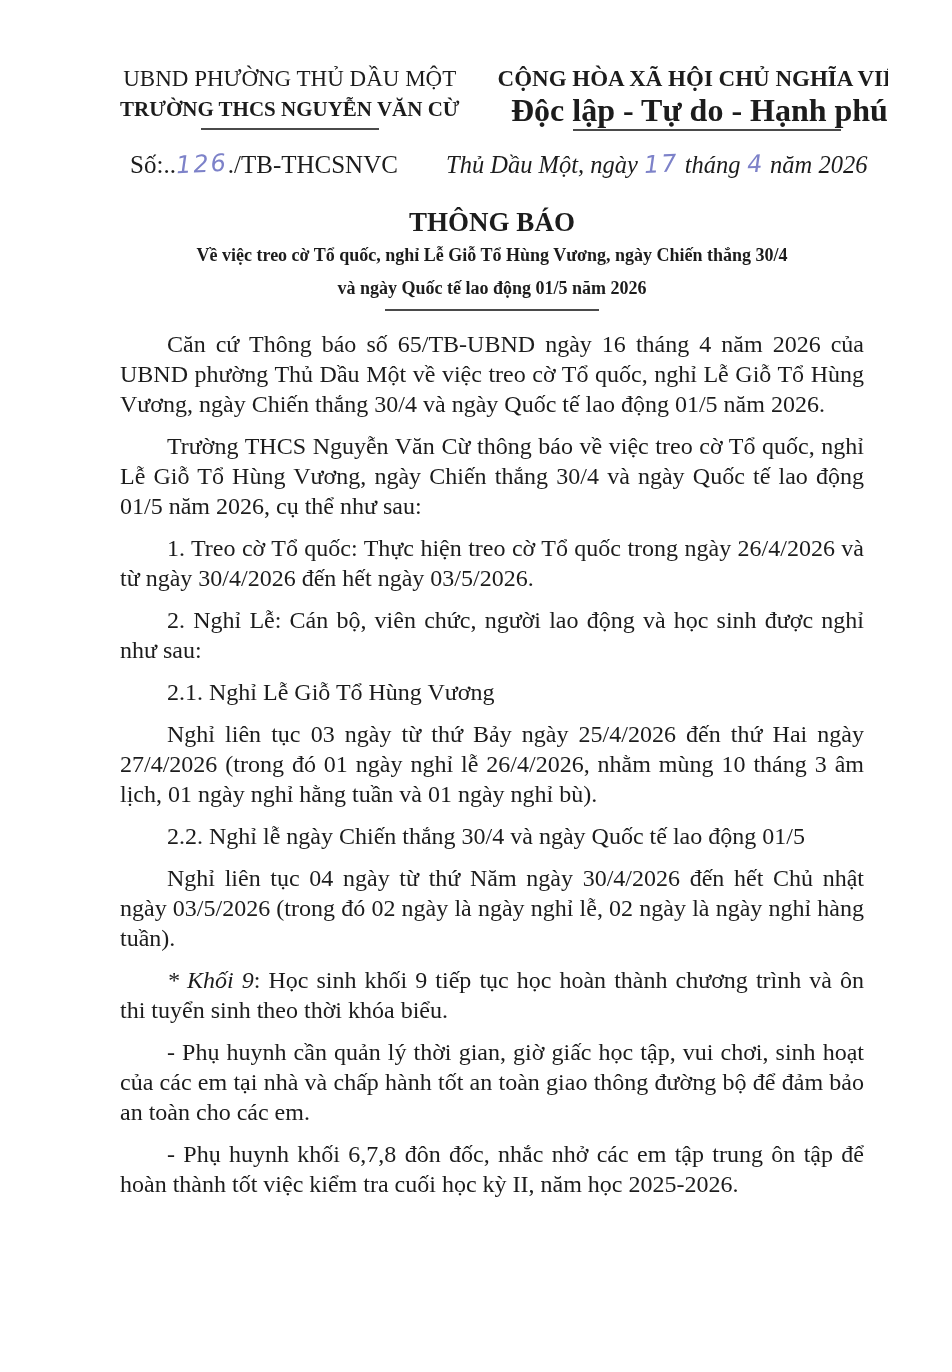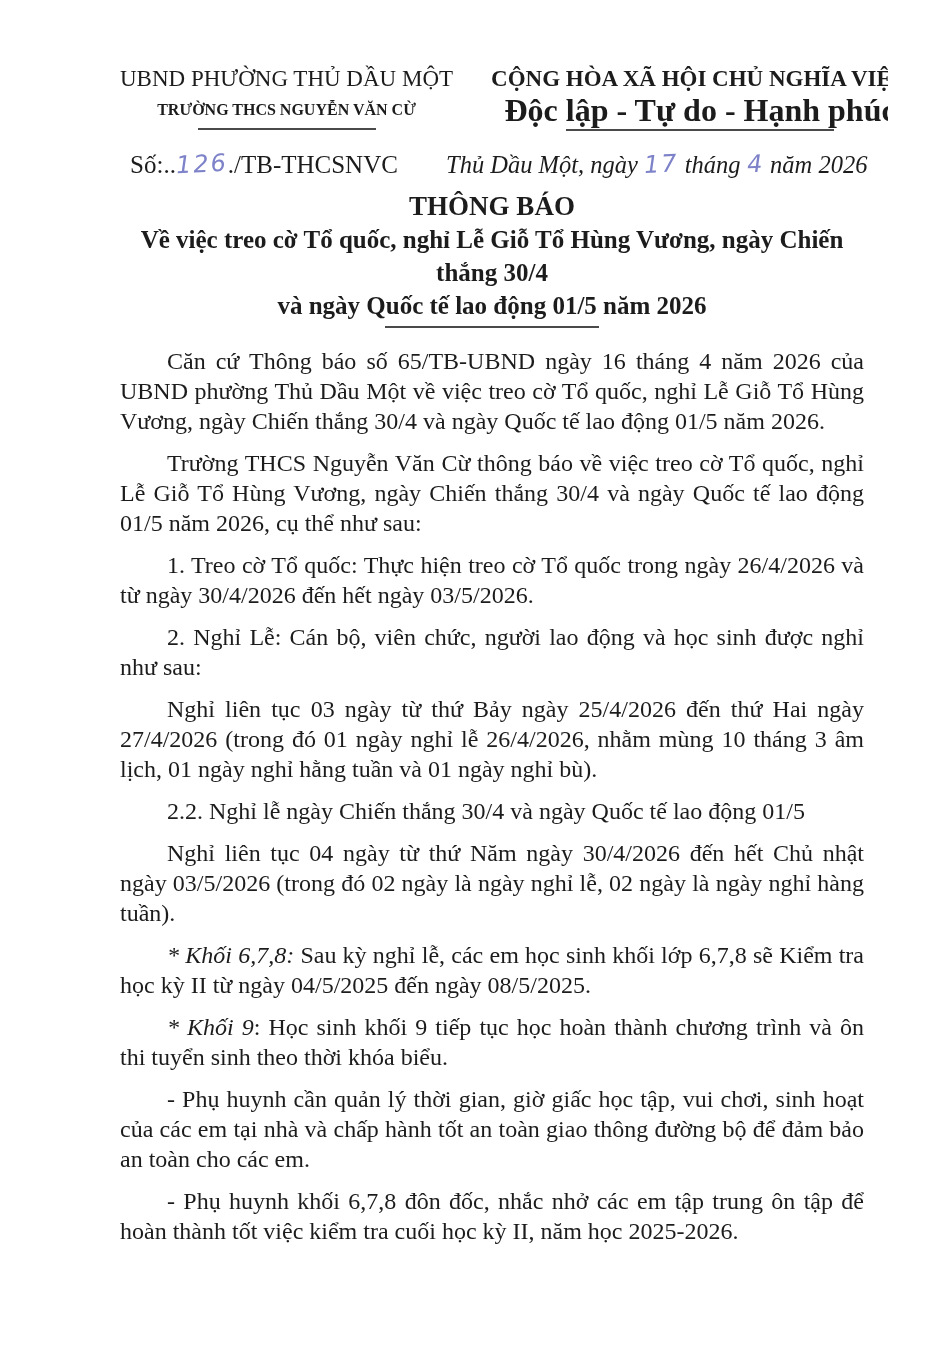--- a/index.html
+++ b/index.html
@@ -13,21 +13,21 @@
     font-family: "Liberation Serif", "DejaVu Serif", serif;
     overflow: hidden;
   }
   .content { padding: 64px 24px 0 120px; }
 
   
   .header { display:flex; align-items:flex-start; }
   .header-left { width:352px; text-align:center; }
   .header-right { width:418px; margin-left:38px; text-align:center; }
   .org-line   { font-size:23px; line-height:30px; white-space:nowrap; }
-  .school-line{ font-size:16px; line-height:31px; font-weight:bold; white-space:nowrap; }
+  .school-line{ font-size:21px; line-height:31px; font-weight:bold; white-space:nowrap; }
   .nation-line{ font-size:23px; line-height:30px; font-weight:bold; white-space:nowrap; }
   .motto-line { font-size:32px; line-height:32px; font-weight:bold; white-space:nowrap; }
   .hrule { border-bottom:2px solid var(--rule); margin:3px auto 0; }
   .hrule-left  { width:178px; }
   .hrule-right { width:268px; }
 
   
   .refdate { display:flex; align-items:flex-start; margin-top:20px; }
   .ref-no   { width:352px; text-align:center; font-size:25px; white-space:nowrap; }
   .date-line{ width:418px; margin-left:38px; text-align:center; font-size:24.5px; font-style:italic; white-space:nowrap; }
@@ -35,23 +35,23 @@
     color: var(--hand);
     font-family: "DejaVu Sans", sans-serif;
     font-style: italic;
     font-size: 24px;
     letter-spacing: 2px;
     display: inline-block;
     transform: rotate(-3deg) translateY(-1px);
   }
 
   
-  .title-block { margin-top:10px; text-align:center; }
+  .title-block { margin-top:26px; text-align:center; }
   .doc-title { font-size:27px; font-weight:bold; line-height:34px; }
-  .doc-subtitle { font-size:25px; font-weight:bold; line-height:33px; }
+  .doc-subtitle { font-size:18px; font-weight:bold; line-height:33px; }
   .title-rule { width:214px; border-bottom:2.5px solid var(--rule); margin:4px auto 0; }
 
   
   .doc-body { margin-top:18px; }
   .doc-body p {
     margin: 12px 0 11px 0;
     font-size: 24px;
     line-height: 30px;
     text-align: justify;
     text-indent: 47px;
@@ -97,23 +97,23 @@
       <div class="doc-subtitle">Về việc treo cờ Tổ quốc, nghỉ Lễ Giỗ Tổ Hùng Vương, ngày Chiến thắng 30/4</div>
       <div class="doc-subtitle">và ngày Quốc tế lao động 01/5 năm 2026</div>
       <div class="title-rule"></div>
     </div>
 
     <div class="doc-body">
         <p><span>Căn cứ Thông báo số 65/TB-UBND ngày 16 tháng 4 năm 2026 của UBND phường Thủ Dầu Một về việc treo cờ Tổ quốc, nghỉ Lễ Giỗ Tổ Hùng Vương, ngày Chiến thắng 30/4 và ngày Quốc tế lao động 01/5 năm 2026.</span></p>
         <p><span>Trường THCS Nguyễn Văn Cừ thông báo về việc treo cờ Tổ quốc, nghỉ Lễ Giỗ Tổ Hùng Vương, ngày Chiến thắng 30/4 và ngày Quốc tế lao động 01/5 năm 2026, cụ thể như sau:</span></p>
         <p><span class="b">1. Treo cờ Tổ quốc</span><span>: Thực hiện treo cờ Tổ quốc trong ngày </span><span class="b">26/4/2026 và từ ngày 30/4/2026 đến hết ngày 03/5/2026.</span></p>
         <p><span class="b">2. Nghỉ Lễ:</span><span> Cán bộ, viên chức, người lao động và học sinh được nghỉ như sau:</span></p>
+        <p><span class="b">2.1. Nghỉ Lễ Giỗ Tổ Hùng Vương</span></p>
         <p><span>Nghỉ liên tục </span><span class="b">03 ngày từ thứ Bảy ngày 25/4/2026 đến thứ Hai ngày 27/4/2026</span><span> (trong đó 01 ngày nghỉ lễ 26/4/2026, nhằm mùng 10 tháng 3 âm lịch, 01 ngày nghỉ hằng tuần và 01 ngày nghỉ bù).</span></p>
         <p><span class="b">2.2. Nghỉ lễ ngày Chiến thắng 30/4 và ngày Quốc tế lao động 01/5</span></p>
         <p><span>Nghỉ liên tục </span><span class="b">04 ngày từ thứ Năm ngày 30/4/2026 đến hết Chủ nhật ngày 03/5/2026</span><span> (trong đó 02 ngày là ngày nghỉ lễ, 02 ngày là ngày nghỉ hàng tuần).</span></p>
-        <p><span class="b i">* Khối 6,7,8:</span><span> Sau kỳ nghỉ lễ, các em học sinh khối lớp 6,7,8 sẽ Kiểm tra học kỳ II </span><span class="b">từ ngày 04/5/2025 đến ngày 08/5/2025.</span></p>
         <p><span class="b i">* Khối 9</span><span>: Học sinh khối 9 tiếp tục học hoàn thành chương trình và ôn thi tuyển sinh theo thời khóa biểu.</span></p>
         <p><span>- Phụ huynh cần quản lý thời gian, giờ giấc học tập, vui chơi, sinh hoạt của các em tại nhà và chấp hành tốt an toàn giao thông đường bộ để đảm bảo an toàn cho các em.</span></p>
         <p><span>- Phụ huynh khối 6,7,8 đôn đốc, nhắc nhở các em tập trung ôn tập để hoàn thành tốt việc kiểm tra cuối học kỳ II, năm học 2025-2026.</span></p>
       </div>
 
   </div>
 </div>
 
 </body></html>

